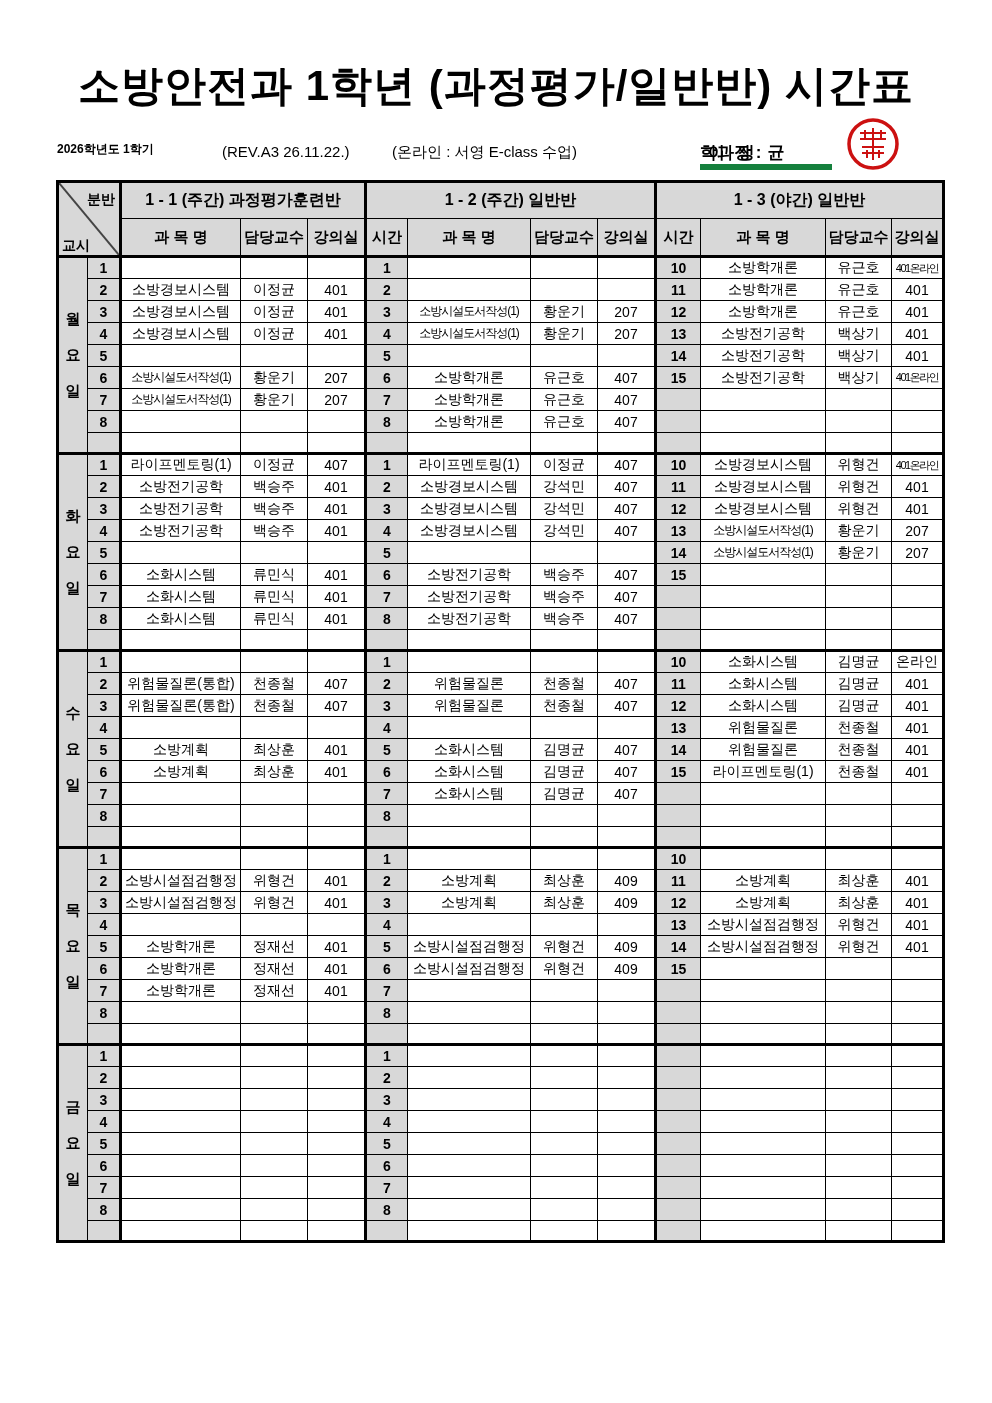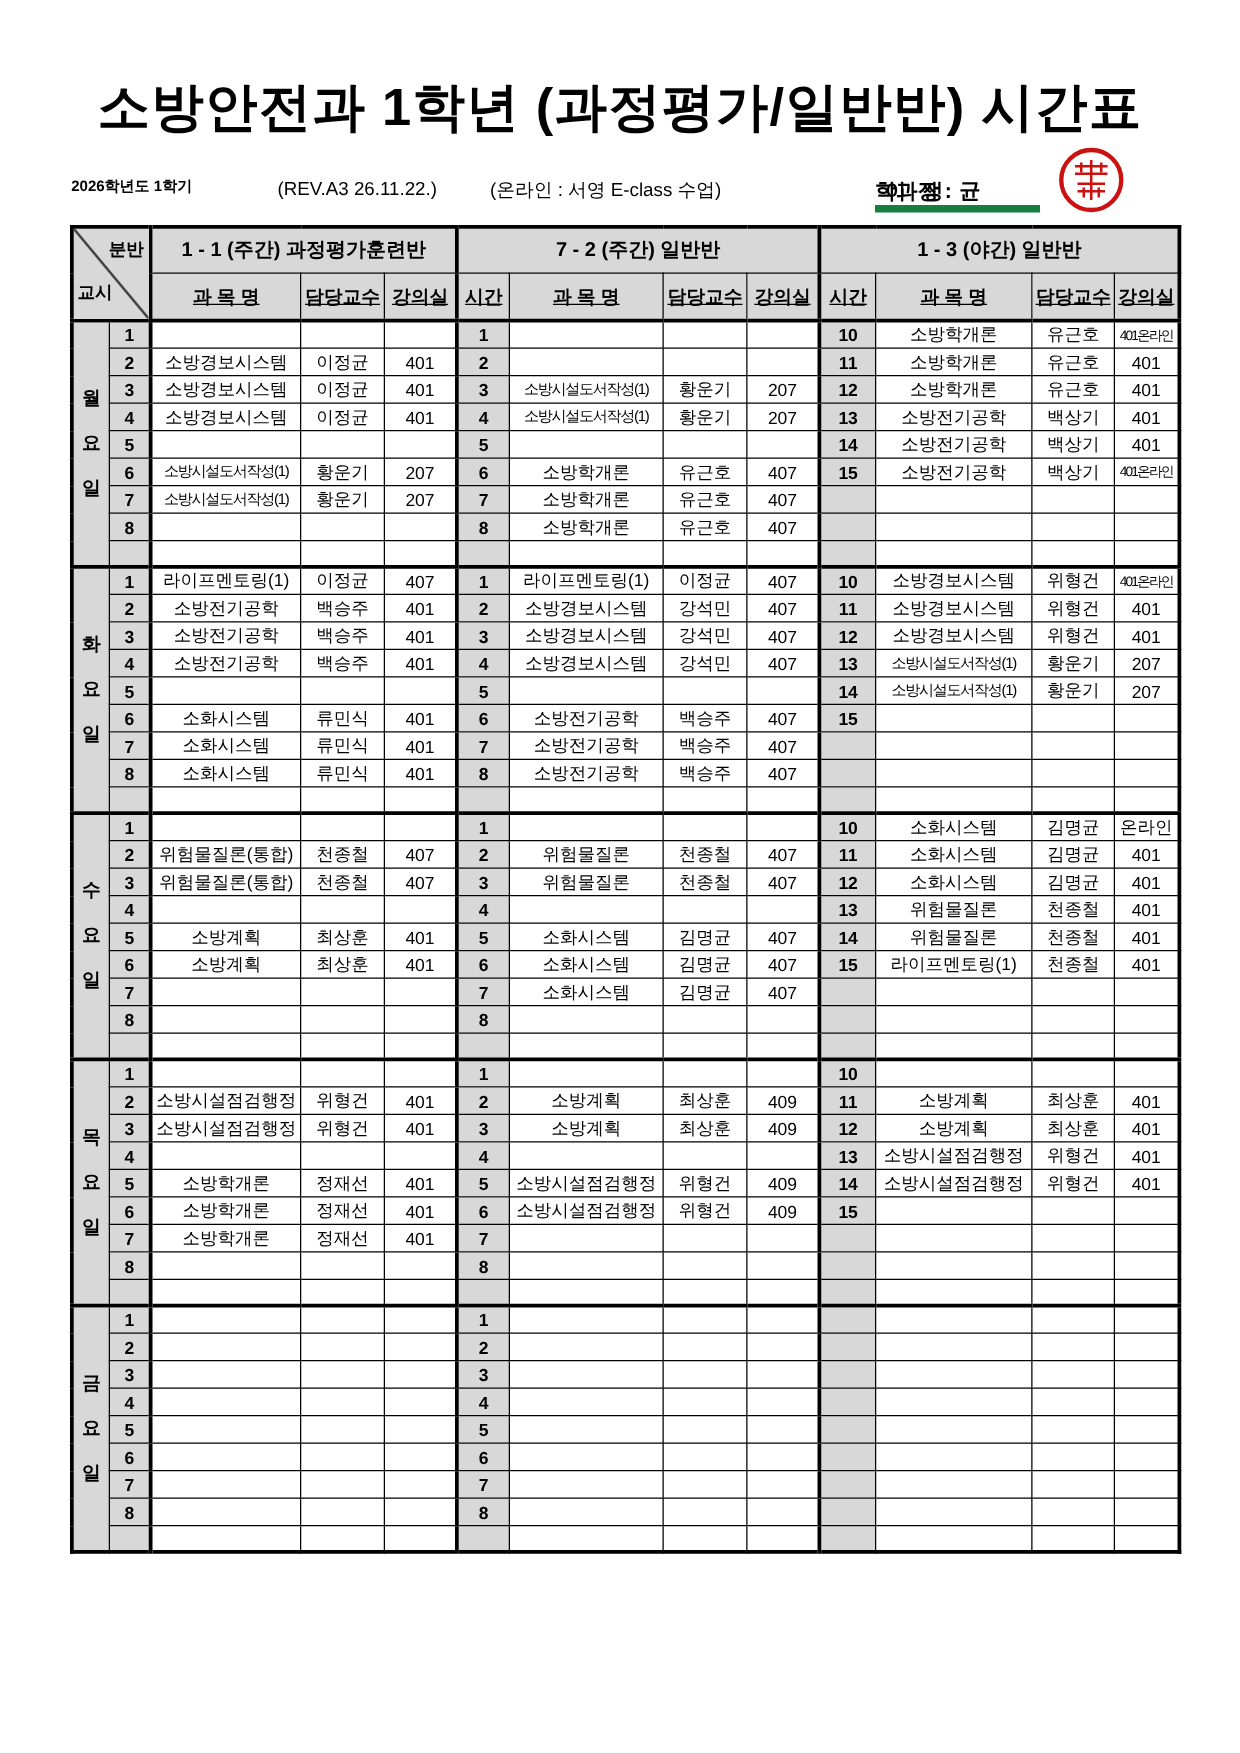--- a/index.html
+++ b/index.html
@@ -23,37 +23,37 @@
   .stamp { position:absolute; left:845px; top:116px; width:56px; height:56px; }
 
   table.tt {
     position:absolute; left:56px; top:180px; width:886px;
     border-collapse:collapse; table-layout:fixed;
     border:3px solid #000; font-size:14px;
   }
   .tt th, .tt td { border:1px solid #000; text-align:center; vertical-align:middle; overflow:hidden; white-space:nowrap; }
   .tt th { background:#d8d8d8; font-weight:bold; }
   .h1 th { height:37px; font-size:16px; }
-  .h2 th { height:38px; font-size:15px; border-bottom:3px solid #000;text-decoration:underline; }
+  .h2 th { height:38px; font-size:15px; border-bottom:3px solid #000; }
   .thickL { border-left:3px solid #000 !important; }
   tr.day-start td { border-top:3px solid #000; }
   .tt tbody td { height:22px; }
   tr.blank-row td { height:21px; }
   .period { background:#d8d8d8; font-weight:bold; }
   .day-cell {
     background:#d8d8d8; font-weight:bold; font-size:15px; vertical-align:middle;
   }
   .day-cell div { line-height:36px; }
   .subject, .prof, .room { font-size:14px; letter-spacing:0; padding:0 1px; }
   .tight  { font-size:12px; letter-spacing:-1px; }
   .vtight { font-size:11px; letter-spacing:-1.5px; }
   .corner { position:relative; padding:0; }
   .corner svg { position:absolute; left:0; top:0; width:100%; height:100%; }
   .corner .c-top { position:absolute; right:4px; top:8px; font-size:14px; font-weight:bold; }
-  .corner .c-bot { position:absolute; left:3px; bottom:12px; font-size:14px; font-weight:bold; }
+  .corner .c-bot { position:absolute; left:3px; bottom:0; font-size:14px; font-weight:bold; }
 </style>
 </head>
 <body>
 
 <div class="page">
 
   <div class="title">소방안전과 1학년 (과정평가/일반반) 시간표</div>
 
   <div class="info-row">
     <span class="info-term">2026학년도 1학기</span>
@@ -89,21 +89,21 @@
     <thead>
       <tr class="h1">
         <th class="corner" colspan="2" rowspan="2">
           <svg viewBox="0 0 100 100" preserveAspectRatio="none">
             <line x1="0" y1="0" x2="100" y2="100" stroke="#444" stroke-width="2" vector-effect="non-scaling-stroke"></line>
           </svg>
           <span class="c-top">분반</span>
           <span class="c-bot">교시</span>
         </th>
         <th colspan="3" class="thickL">1 - 1 (주간) 과정평가훈련반</th>
-        <th colspan="4" class="thickL">7 - 2 (주간) 일반반</th>
+        <th colspan="4" class="thickL">1 - 2 (주간) 일반반</th>
         <th colspan="4" class="thickL">1 - 3 (야간) 일반반</th>
       </tr>
       <tr class="h2">
         <th class="thickL">과 목 명</th>
         <th>담당교수</th>
         <th>강의실</th>
         <th class="thickL">시간</th>
         <th>과 목 명</th>
         <th>담당교수</th>
         <th>강의실</th>

